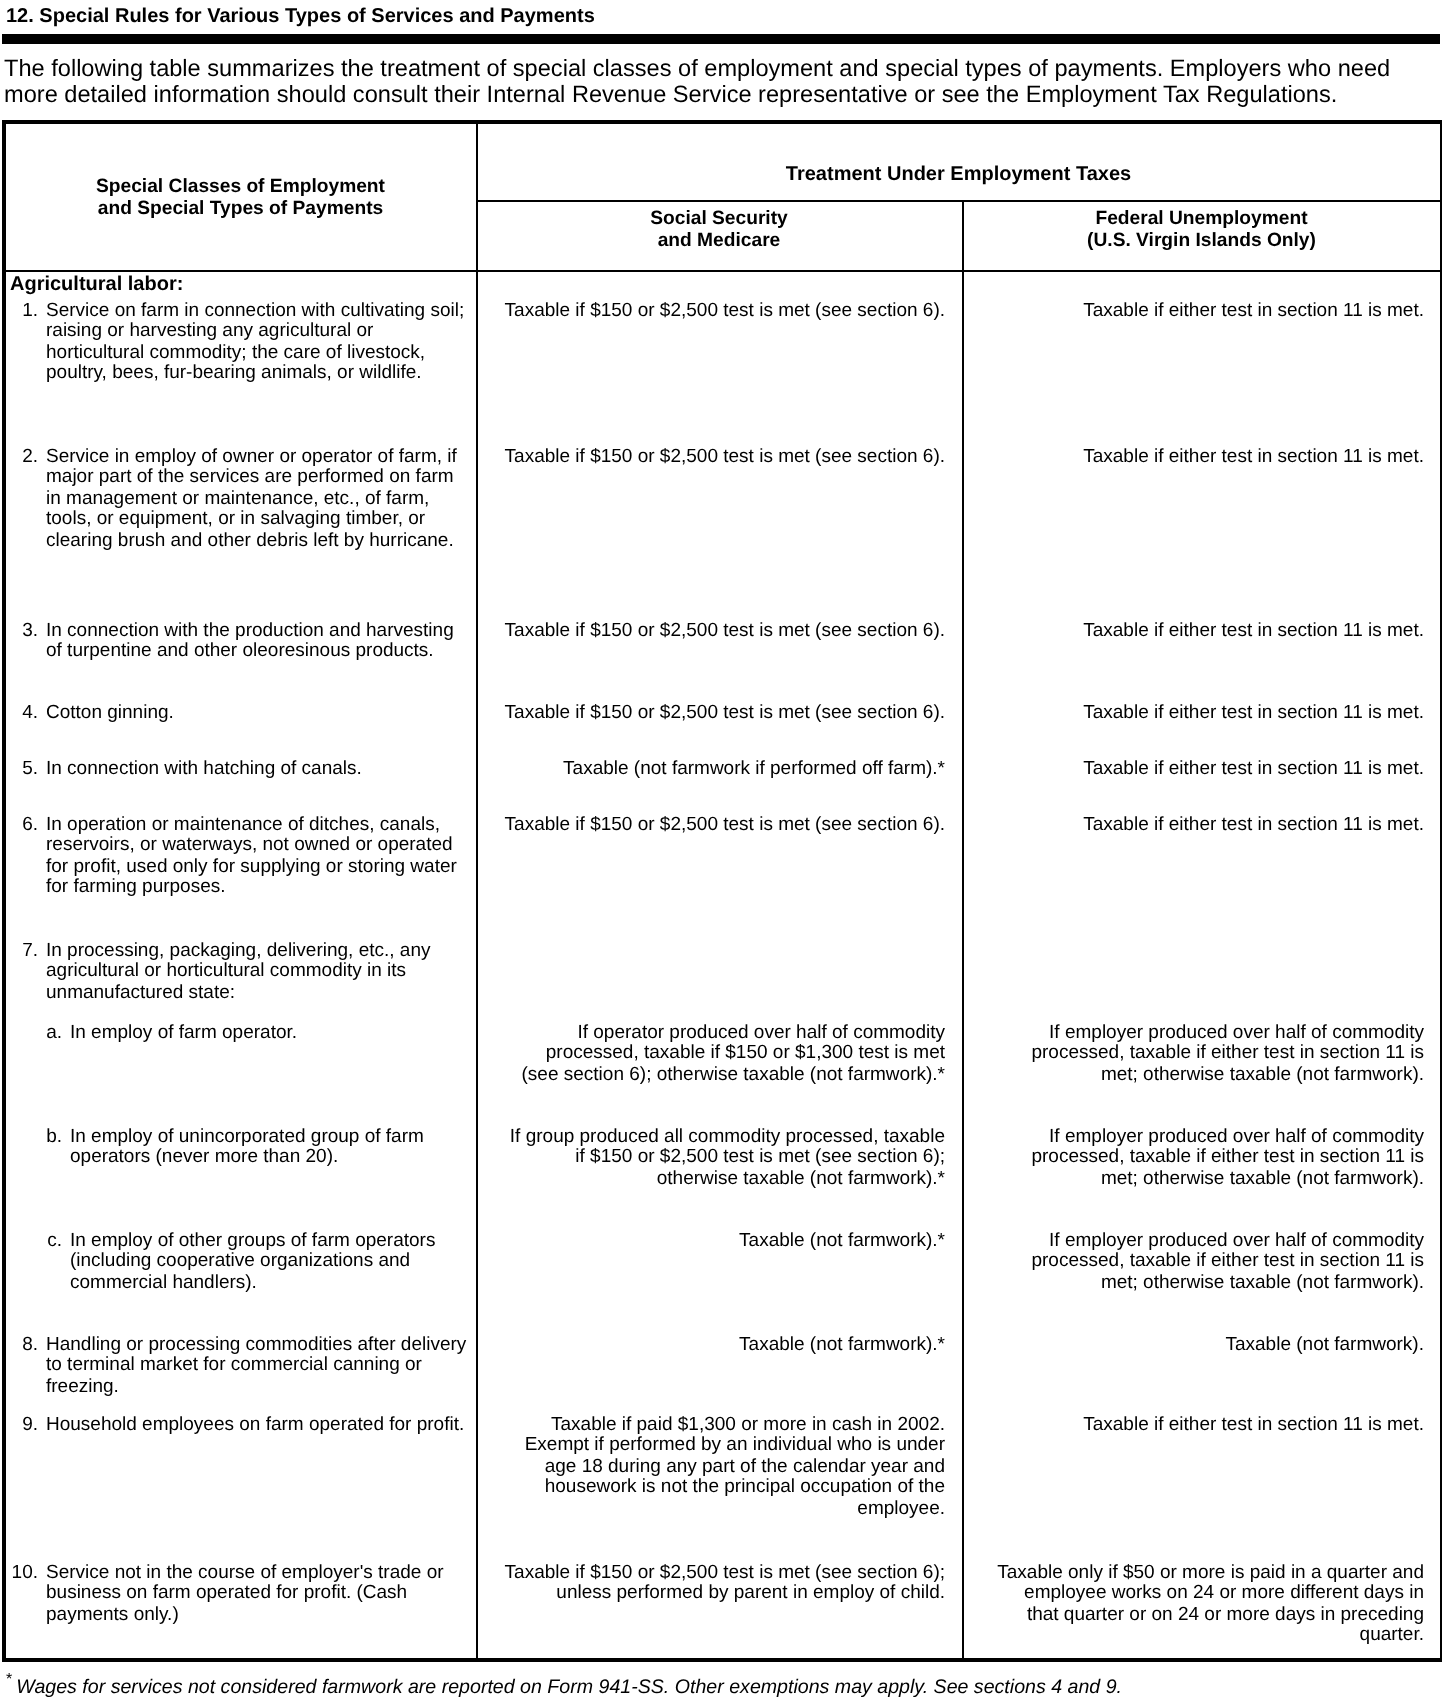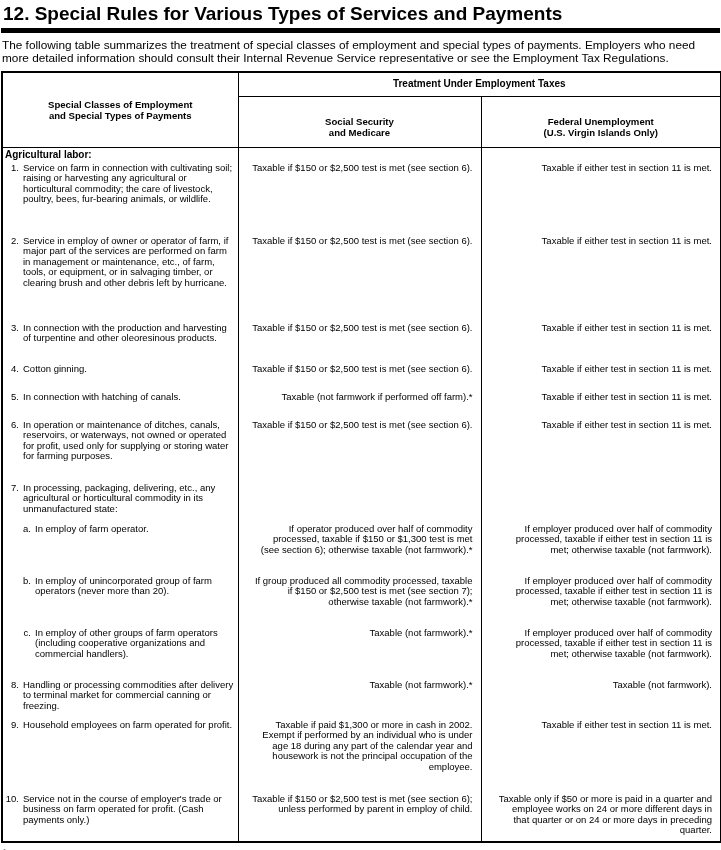--- a/index.html
+++ b/index.html
@@ -1,30 +1,30 @@
 <!DOCTYPE html>
 <html><head>
 <meta charset="utf-8">
 <style>
   html,body { margin:0; padding:0; background:#ffffff; color:#000000; }
   body { width:721px; height:850px; font-family:"Liberation Sans", sans-serif; overflow:hidden; }
   .page { padding:0 1px; }
 
-  .title { font-size:19px; font-weight:bold; margin:3px 0 3px 2px; }
+  .title { font-size:10px; font-weight:bold; margin:3px 0 3px 2px; }
   .rule { height:5px; background:#000; margin:0 0 6px 0; }
   .intro { font-size:11.8px; line-height:13px; margin:0 1px 6px 1px; }
 
   table.svc { border-collapse:collapse; width:719px; table-layout:fixed; border:2px solid #000; }
   th, td { vertical-align:top; }
   thead { border-bottom:1.6px solid #000; }
   .bL { border-left:1.6px solid #000;text-align:right; }
 
   .col1hdr { font-size:9.6px; font-weight:bold; text-align:center; vertical-align:middle; line-height:11px; }
-  .grp { font-size:10px; font-weight:bold; text-align:center; border-bottom:1.6px solid #000; height:17px; padding-top:5px; line-height:11px; }
-  .subhdr { font-size:9.6px; font-weight:bold; text-align:center; height:30px; padding-top:19px; line-height:11px; }
+  .grp { font-size:10px; font-weight:bold; text-align:center; border-bottom:1.6px solid #000; height:17px; padding-top:20px; line-height:11px; }
+  .subhdr { font-size:9.6px; font-weight:bold; text-align:center; height:30px; padding-top:3px; line-height:11px; }
 
   td.c1 { padding:2px 4px 0 2px; font-size:9.5px; line-height:10.5px; }
   td.c2, td.c3 { padding:2px 8px 0 12px; font-size:9.5px; line-height:10.5px; }
   .hang { padding-left:10px; text-indent:-10px; }
   .secthead { font-weight:bold; font-size:10px; }
   .item { display:flex; }
   .item .num { width:14px; text-align:right; margin-right:4px; flex:0 0 auto; }
   .item.sub { margin-left:14px; }
   .item.sub .num { width:12px; }
 
@@ -197,21 +197,21 @@
       </tr>
 
       <tr style="height:52px">
         <td class="c1">
           <div class="item sub">
             <span class="num">b.</span>
             <span class="txt">In employ of unincorporated group of farm operators (never more than 20).</span>
           </div>
         </td>
         <td class="c2 bL">
-            <div class="hang">If group produced all commodity processed, taxable if $150 or $2,500 test is met (see section 7); otherwise taxable (not farmwork).*</div>
+            <div class="hang">If group produced all commodity processed, taxable if $150 or $2,500 test is met (see section 6); otherwise taxable (not farmwork).*</div>
           </td>
         <td class="c3 bL">
             <div class="hang">If employer produced over half of commodity processed, taxable if either test in section 11 is met; otherwise taxable (not farmwork).</div>
           </td>
       </tr>
 
       <tr style="height:52px">
         <td class="c1">
           <div class="item sub">
             <span class="num">c.</span>

